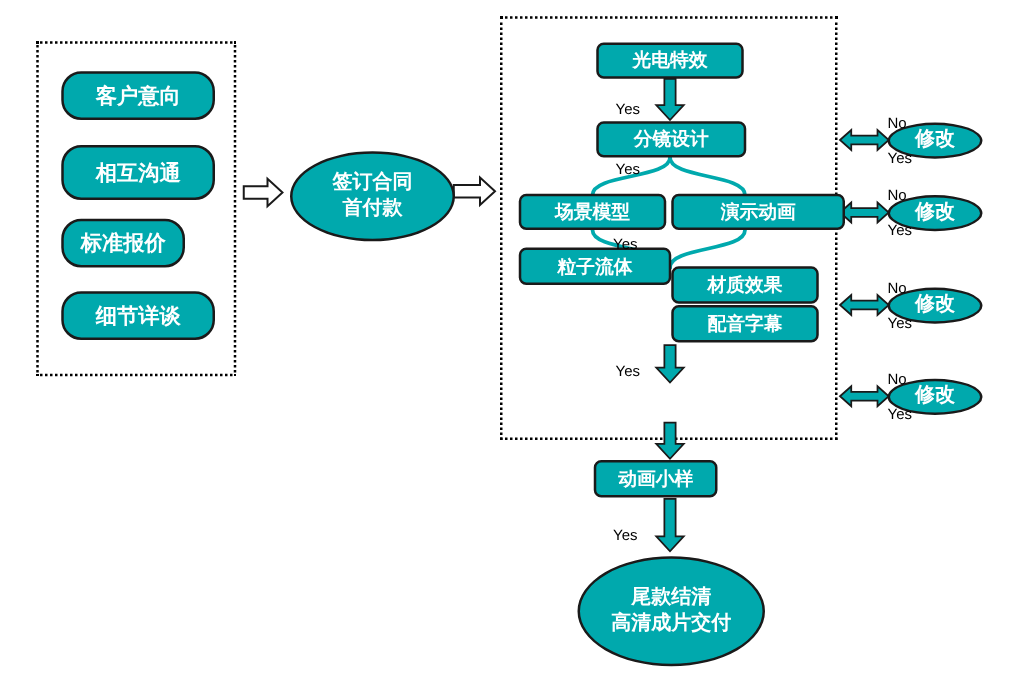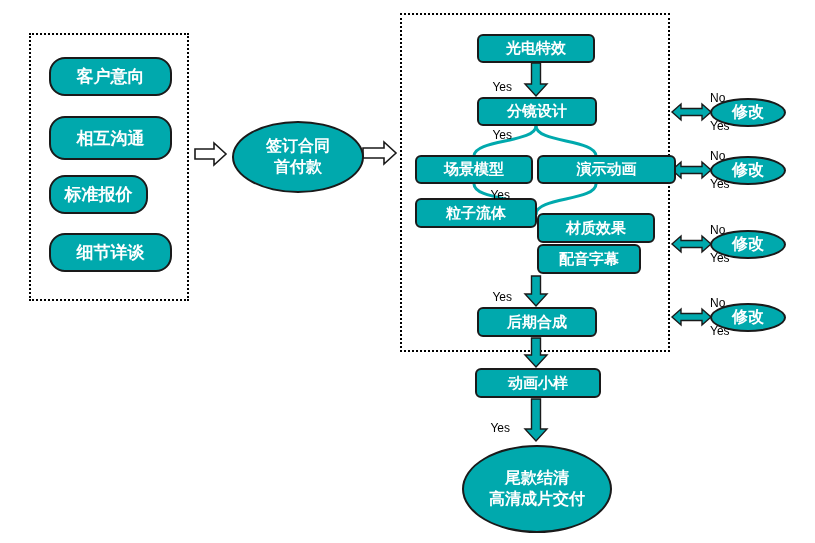--- a/index.html
+++ b/index.html
@@ -60,24 +60,23 @@
     <span>签订合同</span>
     <span>首付款</span>
   </div>
 
   <div class="node box small" style="left:477px;top:34px;width:118px;height:29px">光电特效</div>
   <div class="node box small" style="left:477px;top:97px;width:120px;height:29px">分镜设计</div>
   <div class="node box small" style="left:415px;top:155px;width:118px;height:29px">场景模型</div>
   <div class="node box small" style="left:537px;top:155px;width:139px;height:29px">演示动画</div>
   <div class="node box small" style="left:415px;top:198px;width:122px;height:30px">粒子流体</div>
   <div class="node box small" style="left:537px;top:213px;width:118px;height:30px">材质效果</div>
-  <div class="node box small" style="left:537px;top:244px;width:104px;height:30px">配音字幕</div>
-  <div class="node box small" style="left:477px;top:307px;width:120px;height:30px">后期合成</div>
+  <div class="node box small" style="left:537px;top:244px;width:118px;height:30px">配音字幕</div>
 
-  <div class="node box small" style="left:475px;top:368px;width:126px;height:30px">动画小样</div>
+  <div class="node box small" style="left:475px;top:368px;width:99px;height:30px">动画小样</div>
 
   <div class="node ellipse" style="left:462px;top:445px;width:150px;height:88px">
     <span>尾款结清</span>
     <span>高清成片交付</span>
   </div>
 
   <div class="node ellipse small" style="left:710px;top:98px;width:76px;height:29px">修改</div>
   <div class="node ellipse small" style="left:710px;top:156px;width:76px;height:29px">修改</div>
   <div class="node ellipse small" style="left:710px;top:230px;width:76px;height:29px">修改</div>
   <div class="node ellipse small" style="left:710px;top:303px;width:76px;height:29px">修改</div>

